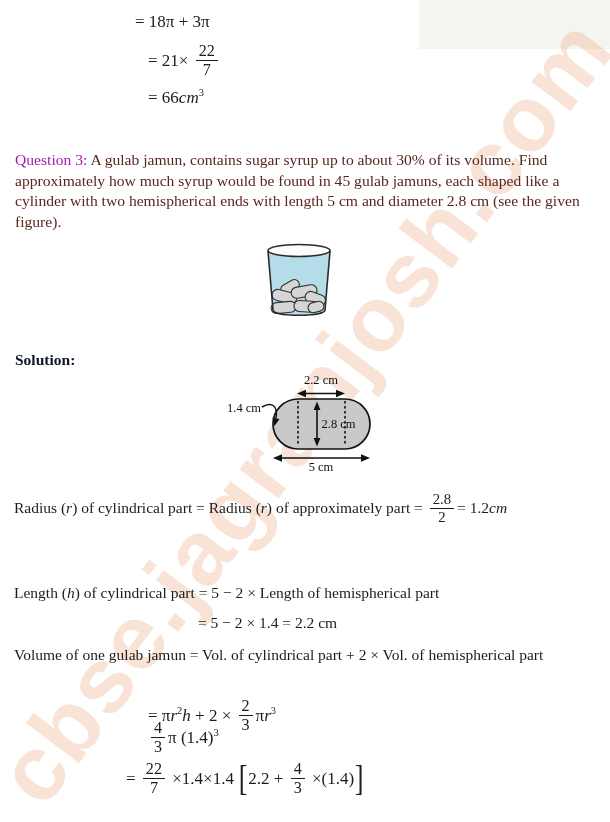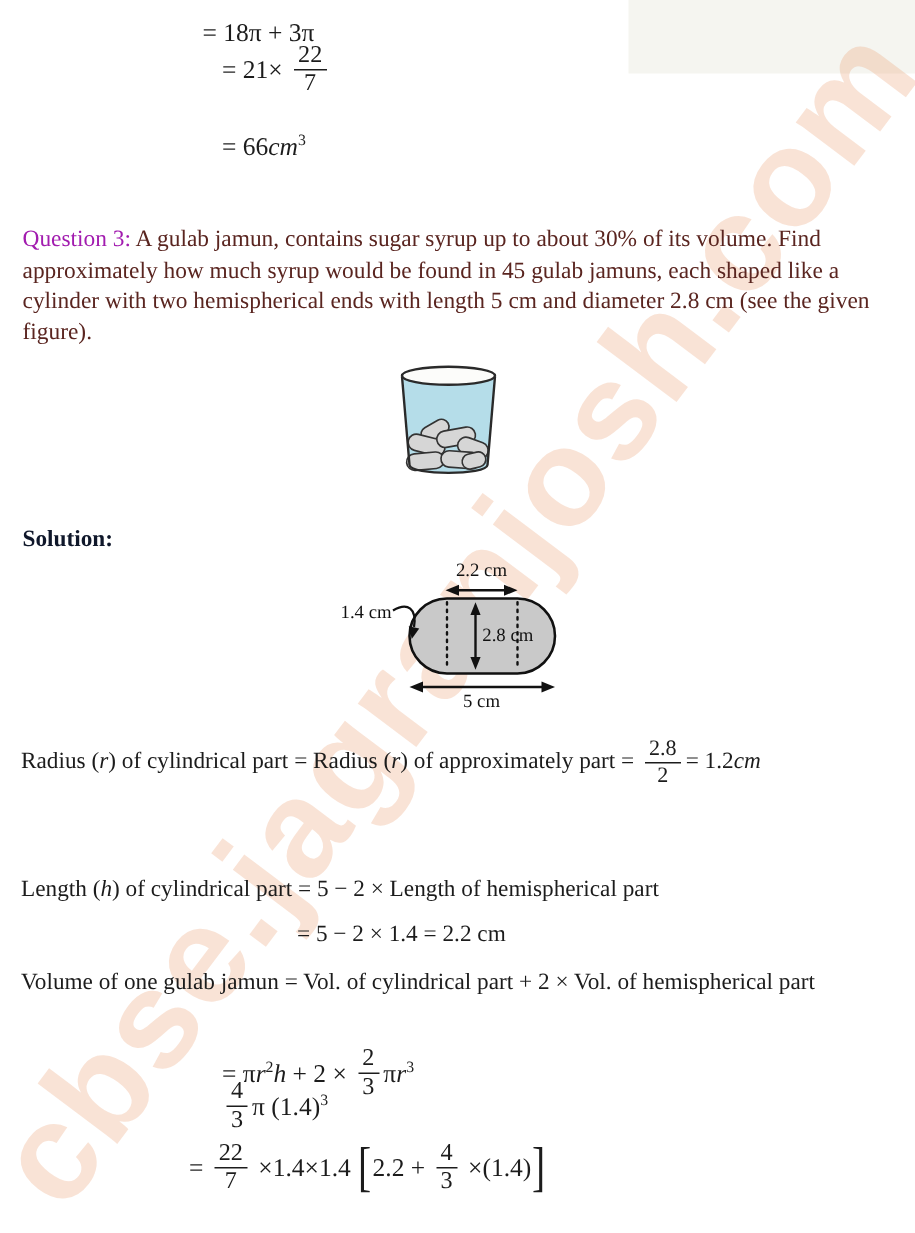--- a/index.html
+++ b/index.html
@@ -42,21 +42,21 @@
 <body>
 
 <div class="page">
 
   <div class="corner-box"></div>
   <div class="watermark">cbse.jagranjosh.com</div>
 
   <div class="eq" style="left:135px; top:12px;">
     <span class="run">= 18π + 3π</span>
   </div>
-  <div class="eq" style="left:148px; top:28px;">
+  <div class="eq" style="left:148px; top:42px;">
     <span class="run">= 21× </span>
     <span class="frac">
       <span class="fnum">22</span>
       <span class="fden">7</span>
     </span>
   </div>
   <div class="eq" style="left:148px; top:88px;">
     <span class="run"><span>= 66</span><i>cm</i><sup>3</sup></span>
   </div>
 

